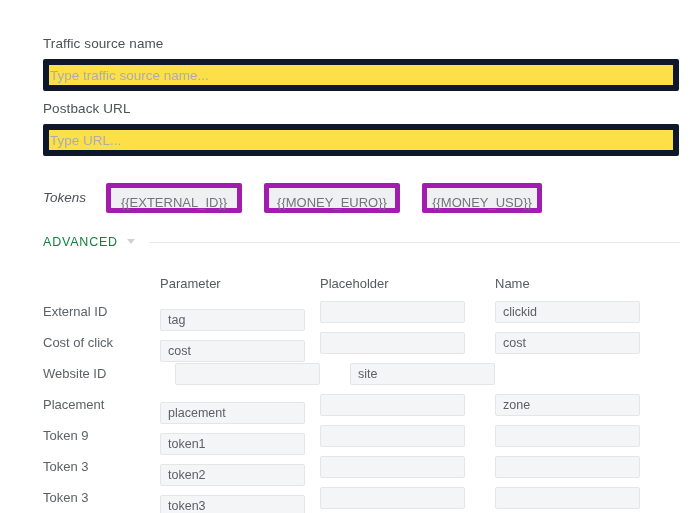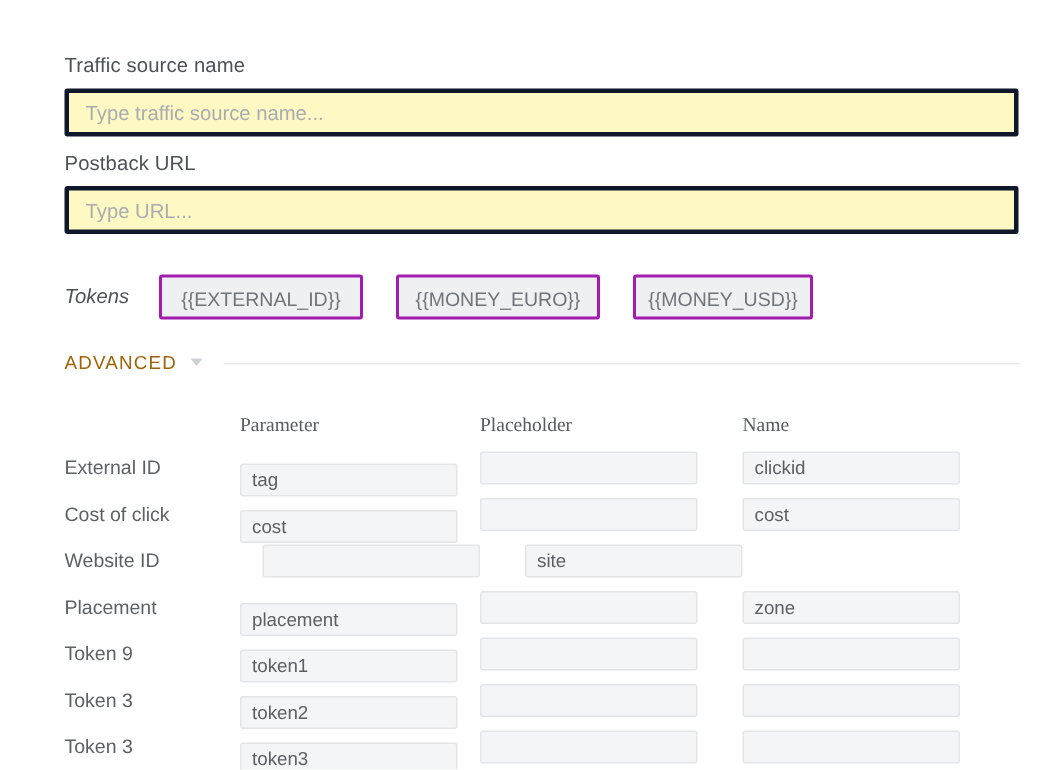--- a/index.html
+++ b/index.html
@@ -37,24 +37,24 @@
     margin-bottom: 7px;
     line-height: 16px;
     user-select: none;
   }
 
   .text-input {
     display: block;
     width: 100%;
     height: 32px;
     box-sizing: border-box;
-    background: #fef9c3;
-    border: 3px solid #0f172a;
+    background: #fde047;
+    border: 6px solid #0f172a;
     border-radius: 2px;
-    padding: 0 11px;
+    padding: 0 1px;
     font-family: "Liberation Sans", sans-serif;
     font-size: 13.5px;
     color: #55595e;
     outline: none;
   }
   .text-input::placeholder {
     color: #a9adb2;
     opacity: 1;
   }
 
@@ -71,21 +71,21 @@
     color: #4c5257;
     width: 63px;
     line-height: 18px;
     user-select: none;
     font-style: italic;
   }
   .token-chip {
     height: 30px;
     line-height: 30px;
     background: #eff0f1;
-    border: 2px solid #a21caf;
+    border: 5px solid #a21caf;
     border-radius: 2px;
     color: #70757a;
     font-size: 13px;
     text-align: center;
     margin-right: 22px;
     box-sizing: border-box;
     cursor: pointer;
     user-select: none;
   }
   .token-chip.w1 { width: 136px; }
@@ -98,21 +98,21 @@
     left: 43px;
     top: 235px;
     width: 637px;
     display: flex;
     align-items: center;
     cursor: pointer;
   }
   .advanced-label {
     font-size: 12.5px;
     letter-spacing: 0.8px;
-    color: #a16207;
+    color: #15803d;
     user-select: none;
   }
   .chevron {
     margin-left: 9px;
     width: 9px;
     height: 6px;
     position: relative;
   }
   .chevron::after {
     content: "";
@@ -143,21 +143,20 @@
 
   .thead {
     display: flex;
     align-items: center;
     height: 26px;
   }
   .thead .th {
     font-size: 13px;
     color: #565b60;
     user-select: none;
-    font-family: Liberation Serif, serif;
   }
   .spacer-label { width: 117px; }
   .gap-a { width: 15px; }
   .gap-b { width: 30px; }
 
   .trow {
     display: flex;
     align-items: center;
     height: 31px;
   }

